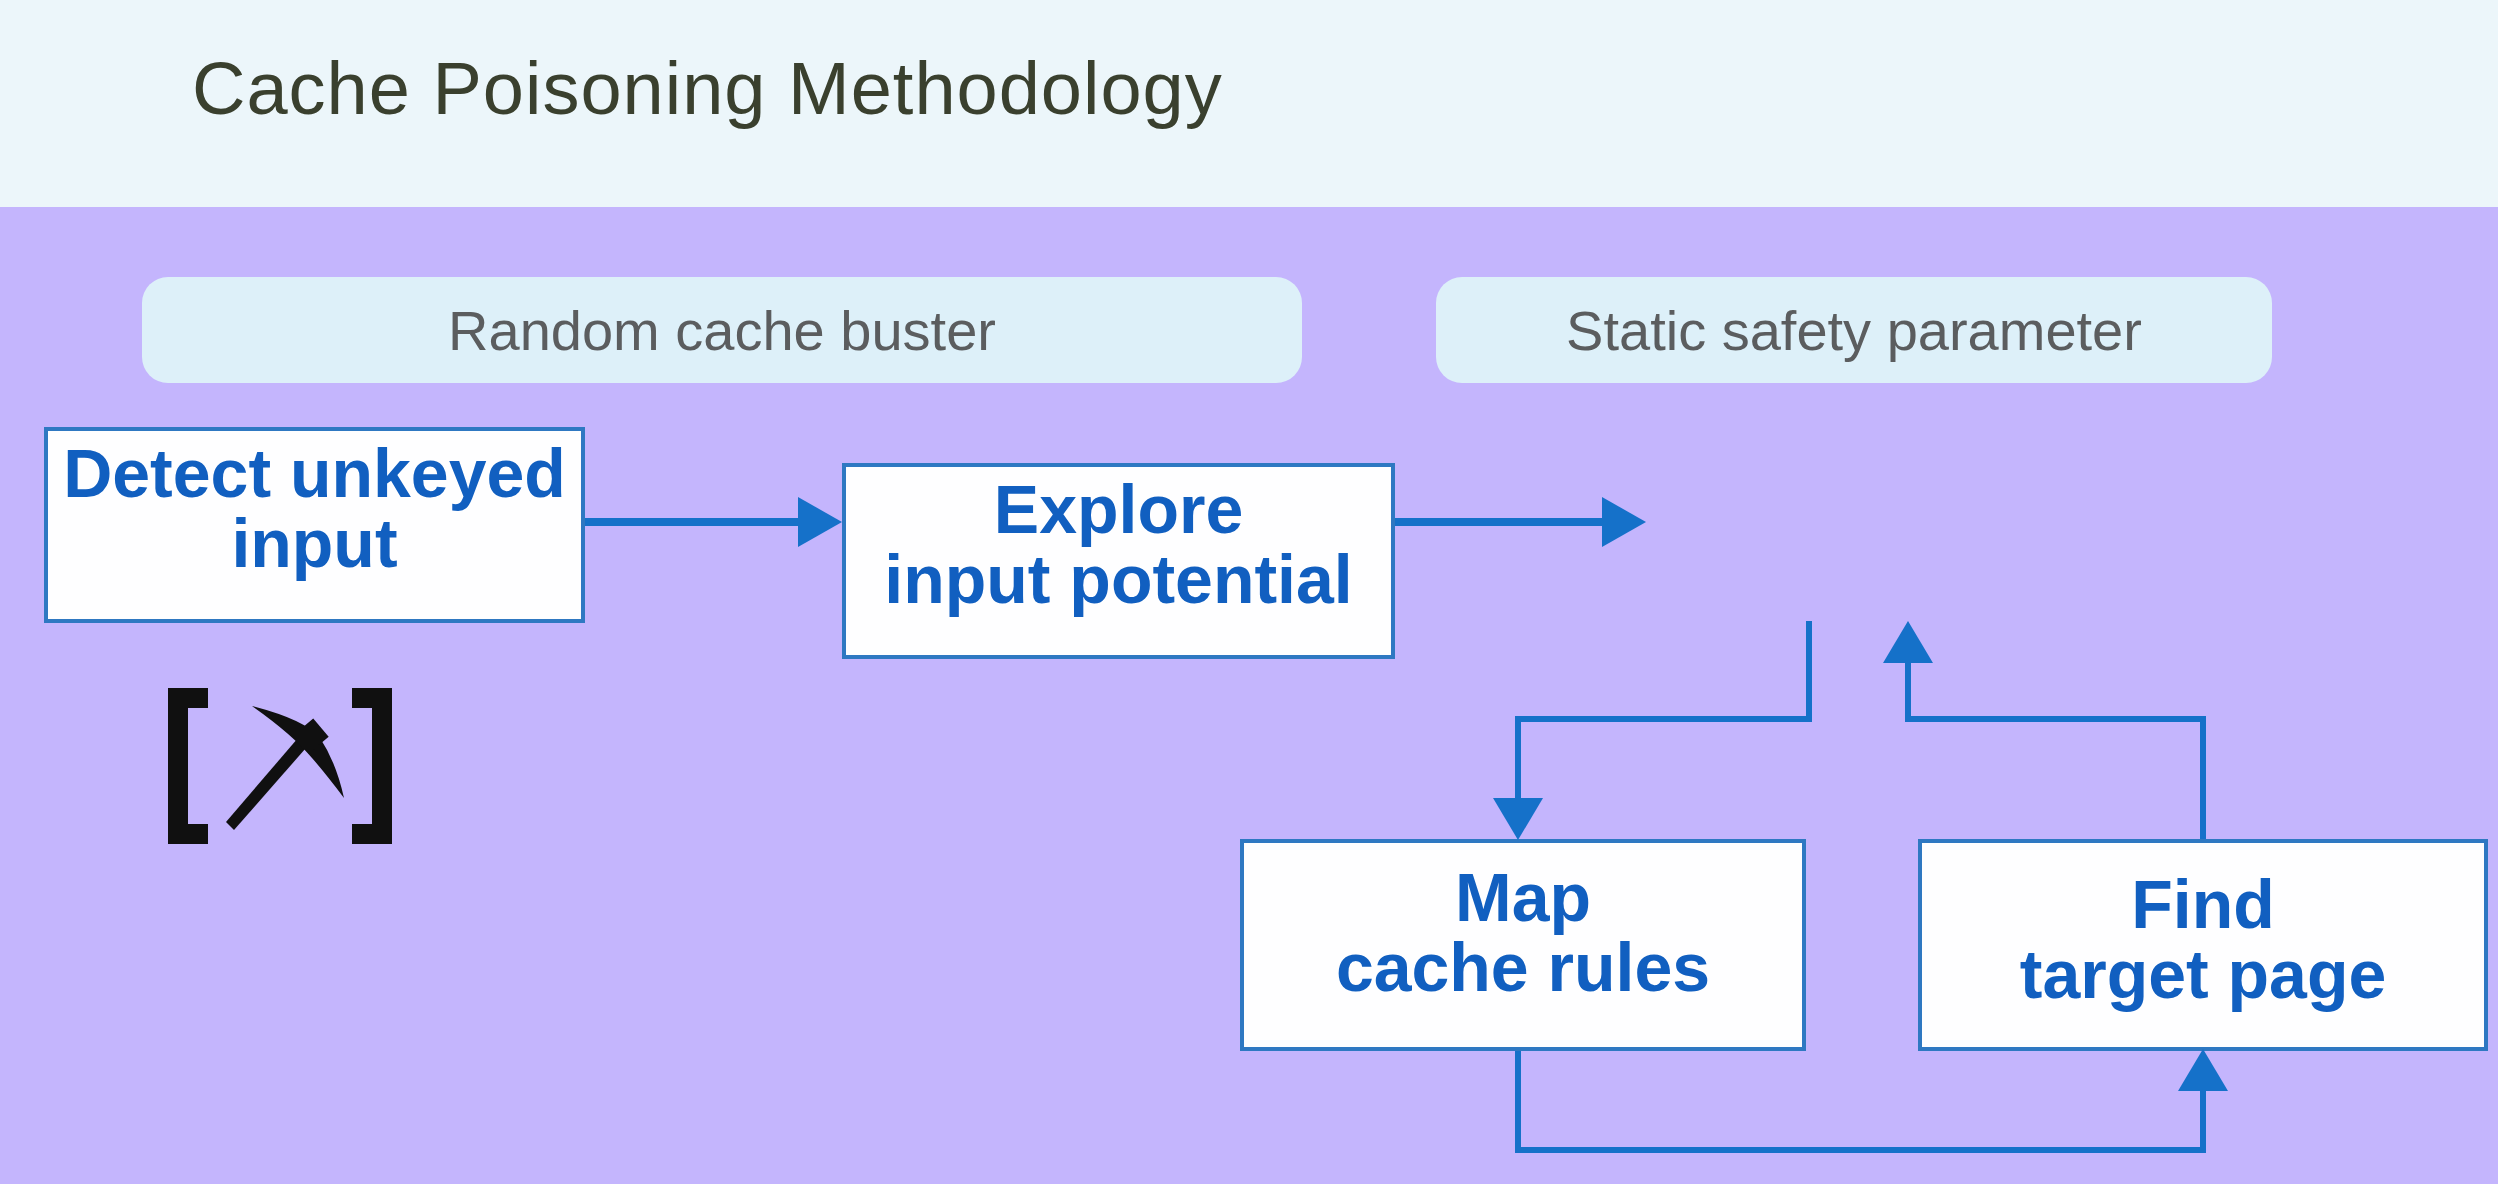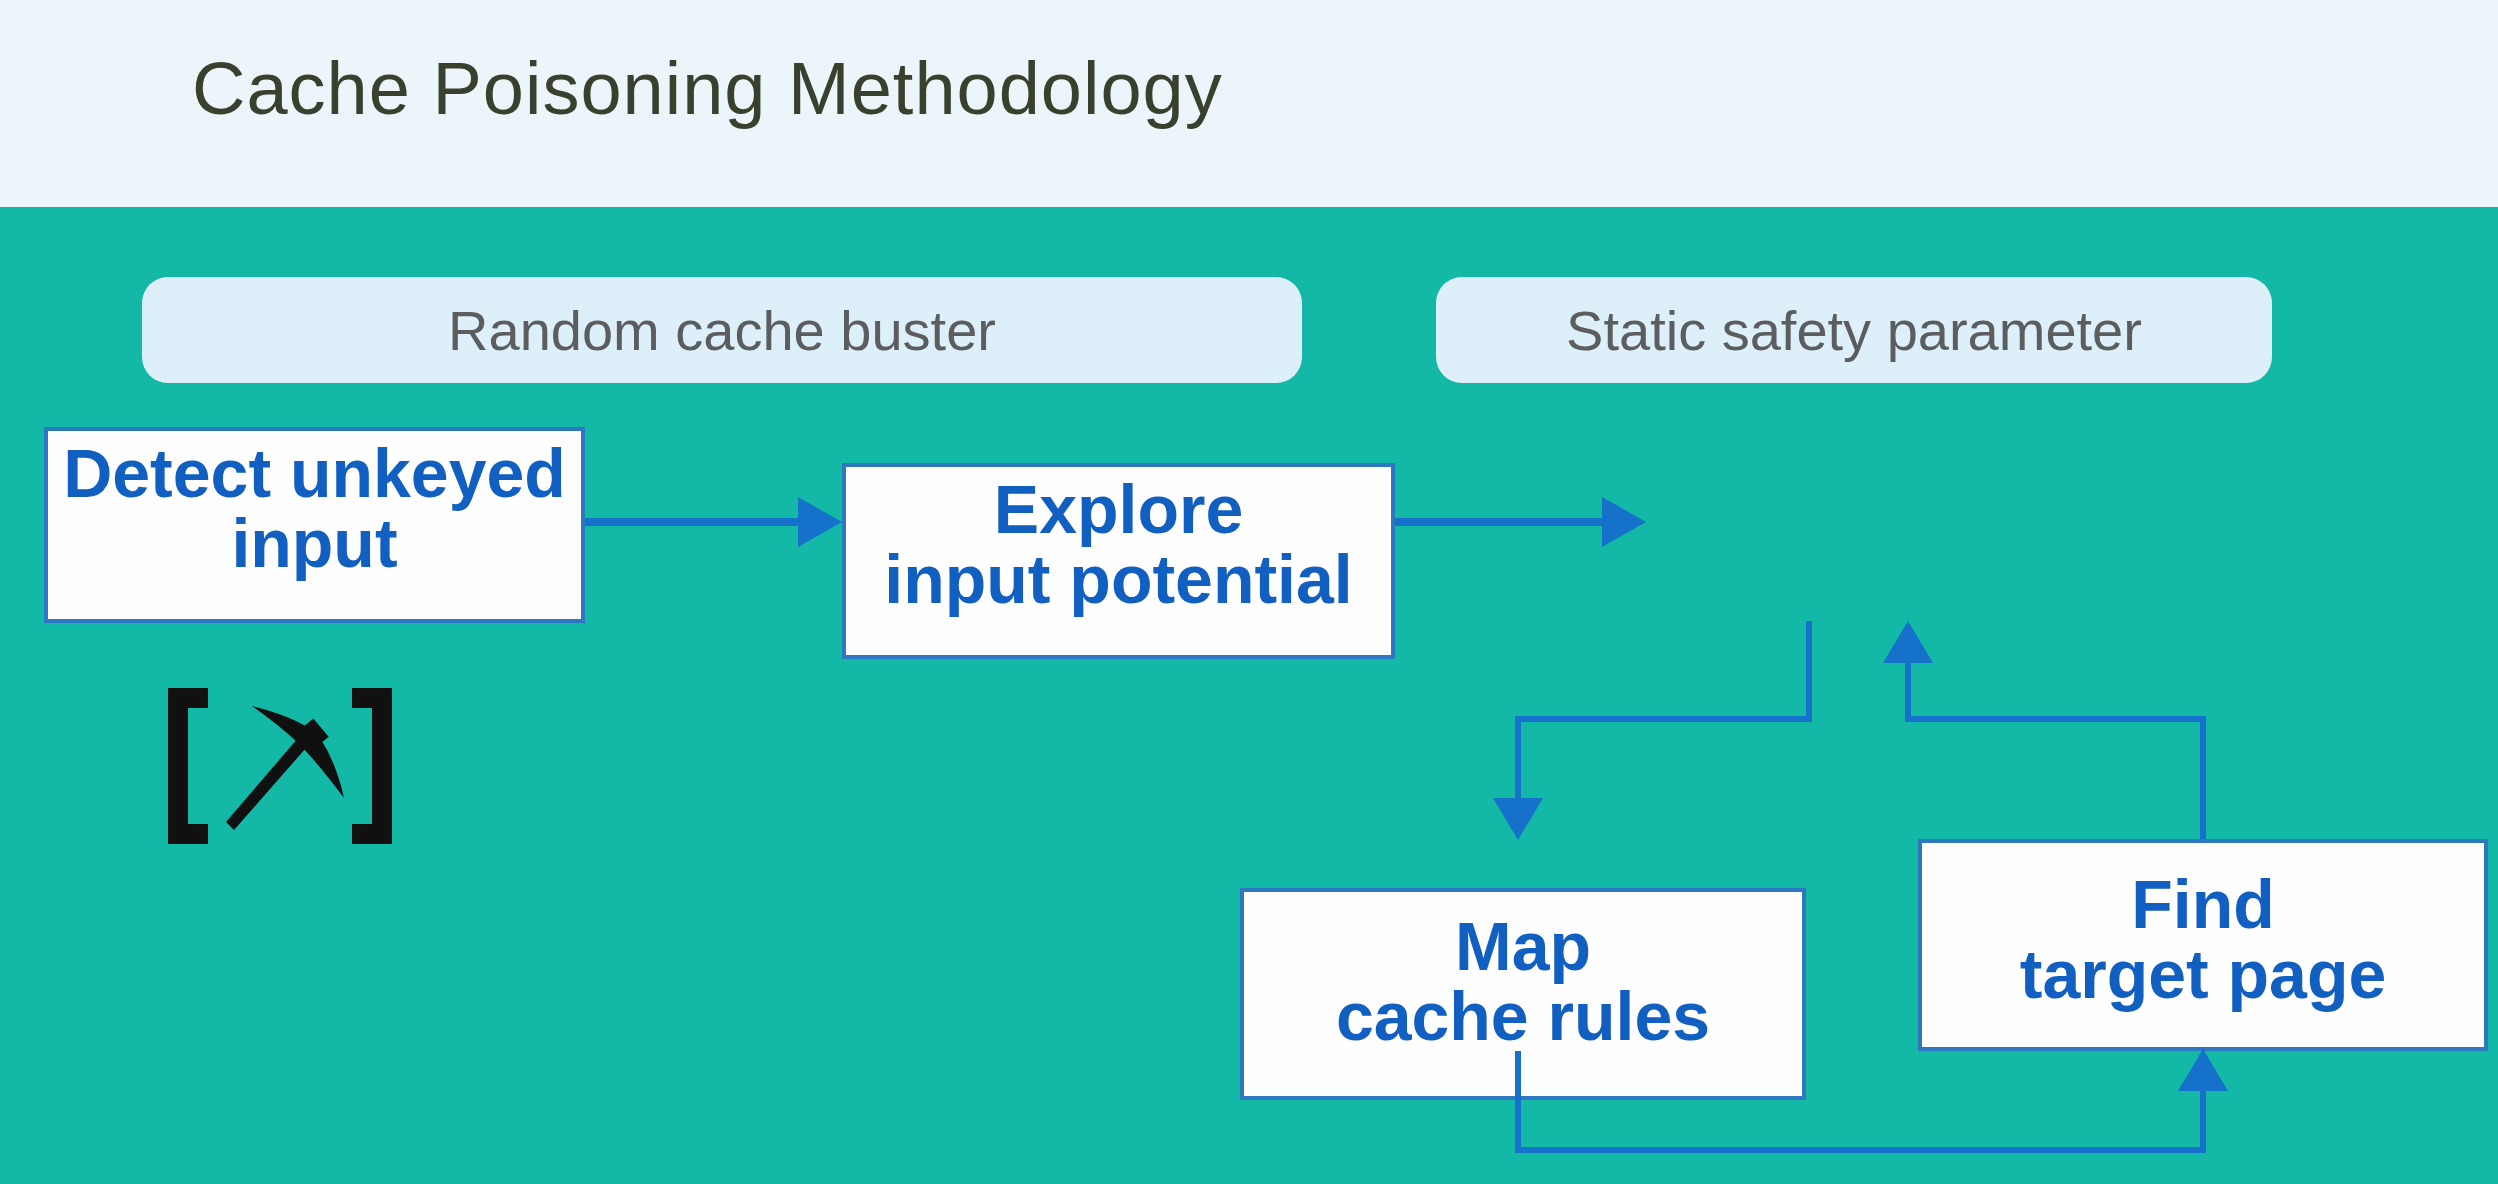--- a/index.html
+++ b/index.html
@@ -1,19 +1,19 @@
 <!DOCTYPE html>
 <html><head>
 <meta charset="utf-8">
 <style>
   html,body{margin:0;padding:0;background:#ffffff;}
   .slide{
     position:relative;
     width:2498px;height:1184px;
-    background:#14b8a6;
+    background:#c4b5fd;
     overflow:hidden;
     font-family:"Liberation Sans", sans-serif;
   }
   .top-band{
     position:absolute;left:0;top:0;width:2498px;height:207px;
     background:#ecf6fa;
   }
   .title{
     position:absolute;left:192px;top:34px;
     font-size:74px;line-height:110px;font-weight:300;
@@ -34,21 +34,21 @@
     box-sizing:border-box;
     display:flex;align-items:center;justify-content:center;
     text-align:center;white-space:pre-line;
     color:#115fc0;font-weight:bold;
     font-size:68px;line-height:70px;
     padding-bottom:34px;
   }
   .node.detect {left:44px;  top:427px;width:541px;height:196px;}
   .node.explore{left:842px; top:427px;width:553px;height:196px;margin-top:36px;}
   .node.inject {left:1645px;top:427px;width:428px;height:196px;}
-  .node.map    {left:1240px;top:888px;width:566px;height:212px;padding-bottom:26px;}
+  .node.map    {left:1240px;top:839px;width:566px;height:212px;padding-bottom:26px;}
   .node.find   {left:1918px;top:839px;width:570px;height:212px;padding-bottom:12px;}
   .seg{position:absolute;background:#1571c9;}
   .head{position:absolute;width:0;height:0;}
   .head.right{border-top:25px solid transparent;border-bottom:25px solid transparent;border-left:44px solid #1571c9;}
   .head.down {border-left:25px solid transparent;border-right:25px solid transparent;border-top:42px solid #1571c9;}
   .head.up   {border-left:25px solid transparent;border-right:25px solid transparent;border-bottom:42px solid #1571c9;}
   .pick{position:absolute;left:160px;top:676px;width:240px;height:180px;}
 </style>
 </head>
 <body>

